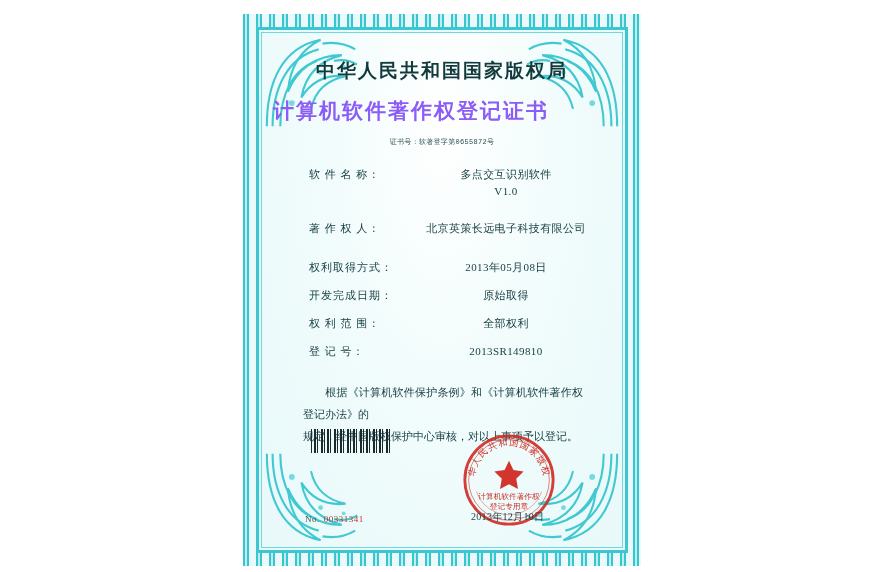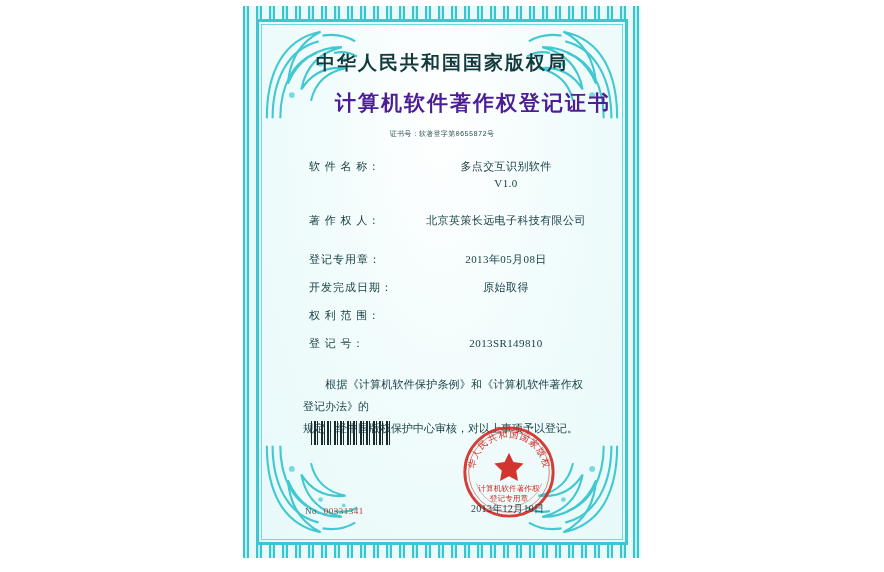--- a/index.html
+++ b/index.html
@@ -16,21 +16,21 @@
   .page {
     position: relative;
     width: 884px;
     height: 572px;
     background: #ffffff;
   }
   
   .cert {
     position: absolute;
     left: 243px;
-    top: 6px;
+    top: 14px;
     width: 398px;
     height: 552px;
     background: #f3fcfc;
     box-sizing: border-box;
   }
   
   .border-outer {
     position: absolute;
     inset: 0;
     border: 13px solid transparent;
@@ -80,24 +80,24 @@
   }
   .title1 {
     text-align: center;
     font-size: 19px;
     letter-spacing: 2px;
     color: #123a3d;
     font-weight: bold;
     font-family: "Liberation Serif", serif;
   }
   .title2 {
-    text-align: right;
+    text-align: left;
     font-size: 21px;
     letter-spacing: 2px;
-    color: #4c1d95;
+    color: #8b5cf6;
     font-weight: bold;
     margin-top: 13px;
   }
   .certno {
     margin-top: 12px;
     text-align: center;
     font-size: 7px;
     color: #2a4c4f;
     letter-spacing: .3px;
     font-family: Liberation Mono, monospace;
@@ -276,29 +276,30 @@
         <div class="gap-a"></div>
 
         <div class="frow">
           <div class="flabel">著 作 权 人：</div>
           <div class="fvalue">北京英策长远电子科技有限公司</div>
         </div>
 
         <div class="gap-a"></div>
 
         <div class="frow">
-          <div class="flabel">登记专用章：</div>
+          <div class="flabel">权利取得方式：</div>
           <div class="fvalue">2013年05月08日</div>
         </div>
         <div class="frow">
           <div class="flabel">开发完成日期：</div>
           <div class="fvalue">原始取得</div>
         </div>
         <div class="frow">
           <div class="flabel">权 利 范 围：</div>
+          <div class="fvalue">全部权利</div>
         </div>
         <div class="frow">
           <div class="flabel">登 记 号：</div>
           <div class="fvalue">2013SR149810</div>
         </div>
       </div>
 
       <div class="para">
         <span class="indent"></span><span>根据《计算机软件保护条例》和《计算机软件著作权登记办法》的</span><br>
         <span>规定，经中国版权保护中心审核，对以上事项予以登记。</span>

